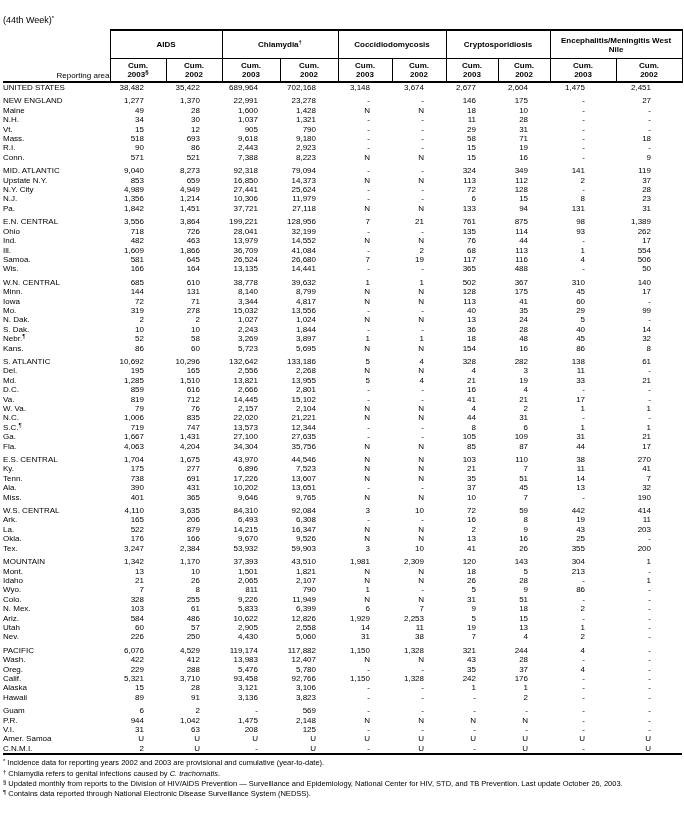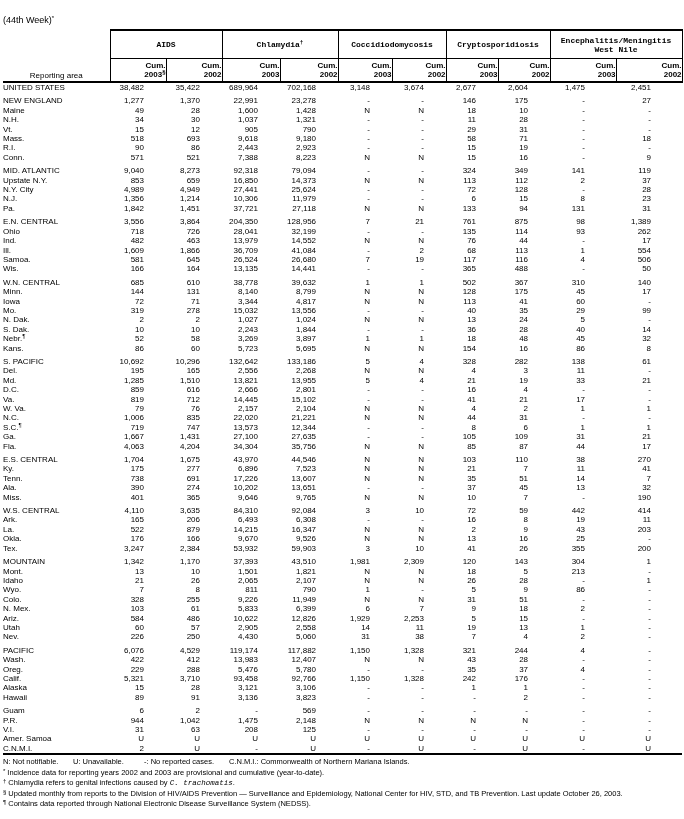--- a/index.html
+++ b/index.html
@@ -2,34 +2,34 @@
 <html><head>
 <meta charset="utf-8">
 <style>
   html,body{margin:0;padding:0;background:#fff;color:#000;}
   body{width:684px;height:819px;font-family:"Liberation Sans","DejaVu Sans",sans-serif;-webkit-font-smoothing:none;}
   .page{padding:4px 2px 0 3px;}
   .title{font-size:9px;line-height:11px;letter-spacing:0;color:#000;}
   .sup{font-size:6px;vertical-align:3px;line-height:0;}
   table{border-collapse:collapse;table-layout:fixed;width:679px;margin-top:3px;border-bottom:2px solid #000;}
   th,td{padding:0;font-weight:normal;font-size:8px;line-height:9.4px;overflow:hidden;white-space:nowrap;}
-  th.area-head{vertical-align:bottom;text-align:center;border-bottom:2px solid #000;padding-bottom:1px;}
-  th.g{border:1px solid #000;border-top:2px solid #000;text-align:center;vertical-align:middle;font-weight:bold;height:25px;white-space:normal;line-height:9px;padding:1px 6px;font-family:Liberation Mono, monospace;}
-  th.s{border:1px solid #000;border-bottom:2px solid #000;text-align:right;vertical-align:middle;font-weight:bold;height:22px;line-height:9px;}
+  th.area-head{vertical-align:bottom;text-align:right;border-bottom:2px solid #000;padding-bottom:1px;}
+  th.g{border:1px solid #000;border-top:2px solid #000;text-align:center;vertical-align:middle;font-weight:bold;height:25px;white-space:normal;line-height:9px;padding:1px 6px;}
+  th.s{border:1px solid #000;border-bottom:2px solid #000;text-align:center;vertical-align:middle;font-weight:bold;height:22px;line-height:9px;}
   td.area{text-align:left;}
   td.num{text-align:right;padding-right:22px;}
   td.num.wide{padding-right:31px;}
   tr.gap td{height:4px;line-height:4px;}
   .footnotes{margin-top:2px;font-size:7.5px;line-height:9.3px;}
   .legend span{display:inline-block;}
   .lg1{width:70px;}.lg2{width:71px;}.lg3{width:85px;}
   .fnote{padding-left:9px;text-indent:-9px;}
   .fnote.just{text-align:justify;}
   .fmark{font-size:6px;vertical-align:2px;padding-right:2px;}
-  i{font-style:italic;font-family:Liberation Mono, monospace;}
+  i{font-style:italic;}
 </style>
 </head>
 <body>
 
 <div class="page">
 
   <div class="title"><br><span>(44th Week)</span><span class="sup">*</span></div>
 
   <table>
     <colgroup>
@@ -243,21 +243,21 @@
           <td class="num wide">131</td>
           <td class="num wide">31</td>
         </tr>
         <tr class="gap">
           <td colspan="11"></td>
         </tr>
         <tr>
           <td class="area">E.N. CENTRAL</td>
           <td class="num">3,556</td>
           <td class="num">3,864</td>
-          <td class="num">204,350</td>
+          <td class="num">199,221</td>
           <td class="num">128,956</td>
           <td class="num">7</td>
           <td class="num">21</td>
           <td class="num">761</td>
           <td class="num">875</td>
           <td class="num wide">98</td>
           <td class="num wide">1,389</td>
         </tr>
         <tr>
           <td class="area">Ohio</td>
@@ -428,21 +428,21 @@
           <td class="num">N</td>
           <td class="num">154</td>
           <td class="num">16</td>
           <td class="num wide">86</td>
           <td class="num wide">8</td>
         </tr>
         <tr class="gap">
           <td colspan="11"></td>
         </tr>
         <tr>
-          <td class="area">S. PACIFIC</td>
+          <td class="area">S. ATLANTIC</td>
           <td class="num">10,692</td>
           <td class="num">10,296</td>
           <td class="num">132,642</td>
           <td class="num">133,186</td>
           <td class="num">5</td>
           <td class="num">4</td>
           <td class="num">328</td>
           <td class="num">282</td>
           <td class="num wide">138</td>
           <td class="num wide">61</td>
@@ -602,21 +602,21 @@
           <td class="num">N</td>
           <td class="num">N</td>
           <td class="num">35</td>
           <td class="num">51</td>
           <td class="num wide">14</td>
           <td class="num wide">7</td>
         </tr>
         <tr>
           <td class="area">Ala.</td>
           <td class="num">390</td>
-          <td class="num">274</td>
+          <td class="num">431</td>
           <td class="num">10,202</td>
           <td class="num">13,651</td>
           <td class="num">-</td>
           <td class="num">-</td>
           <td class="num">37</td>
           <td class="num">45</td>
           <td class="num wide">13</td>
           <td class="num wide">32</td>
         </tr>
         <tr>
@@ -966,21 +966,20 @@
           <td class="num">U</td>
           <td class="num">-</td>
           <td class="num">U</td>
           <td class="num wide">-</td>
           <td class="num wide">U</td>
         </tr>
       </tbody>
   </table>
 
   <div class="footnotes">
-    <div class="legend"><span class="lg1">N: Not notifiable.</span><span class="lg2">U: Unavailable.</span><span class="lg3">-: No reported cases.</span><span>C.N.M.I.: Commonwealth of Northern Mariana Islands.</span></div>
 
     <div class="fnote"><span class="fmark">*</span><span>Incidence data for reporting years 2002 and 2003 are provisional and cumulative (year-to-date).</span></div>
 
     <div class="fnote"><span class="fmark">†</span><span>Chlamydia refers to genital infections caused by </span><i>C. trachomatis</i><span>.</span></div>
 
     <div class="fnote just"><span class="fmark">§</span><span>Updated monthly from reports to the Division of HIV/AIDS Prevention — Surveillance and Epidemiology, National Center for HIV, STD, and TB Prevention. Last update October 26, 2003.</span></div>
 
     <div class="fnote"><span class="fmark">¶</span><span>Contains data reported through National Electronic Disease Surveillance System (NEDSS).</span></div>
   </div>
 

